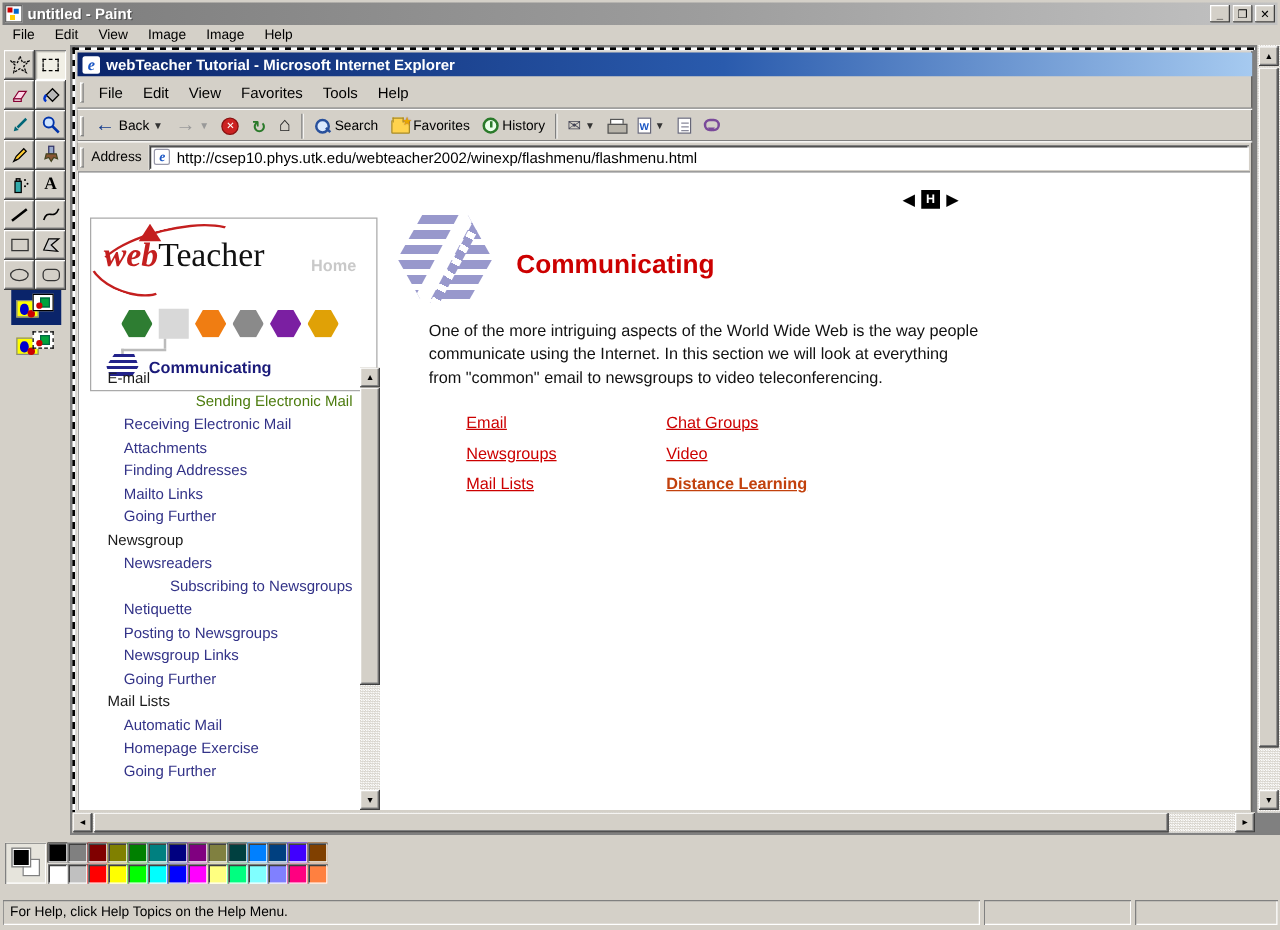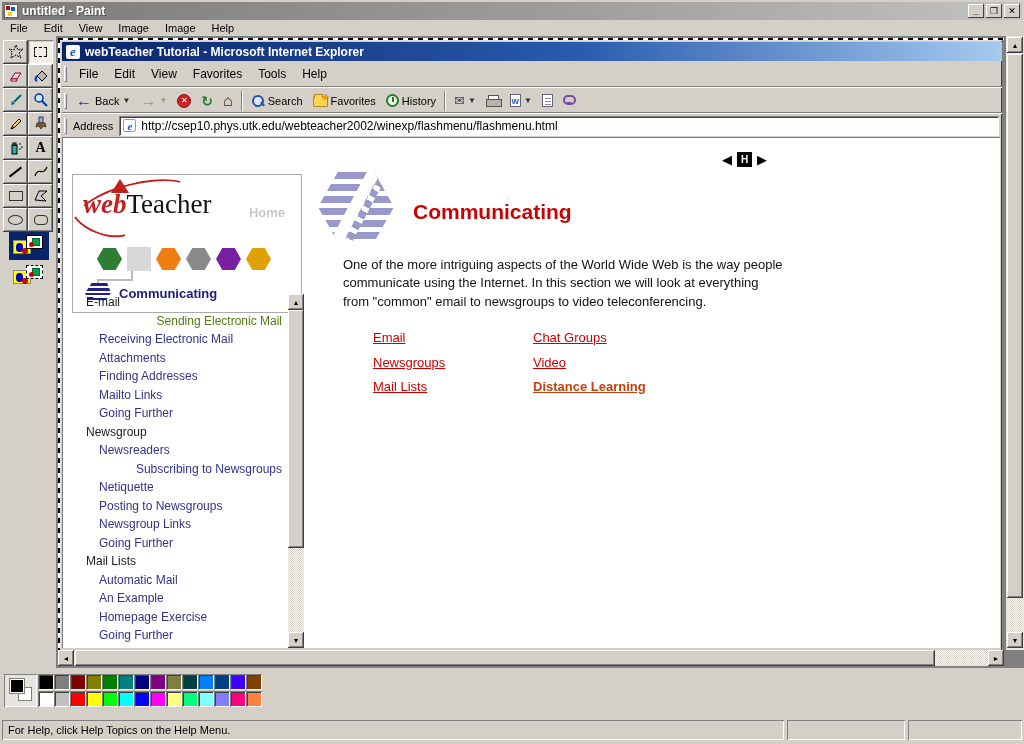--- a/index.html
+++ b/index.html
@@ -420,21 +420,20 @@
           <div class="sb-item lvl1" style="color: rgb(51, 51, 136);">Going Further</div>
           <div class="sb-item lvl0">Newsgroup</div>
           <div class="sb-item lvl1" style="color: rgb(51, 51, 136);">Newsreaders</div>
           <div class="sb-item lvl1" style="color: rgb(51, 51, 136); text-align: right;">Subscribing to Newsgroups</div>
           <div class="sb-item lvl1" style="color: rgb(51, 51, 136);">Netiquette</div>
           <div class="sb-item lvl1" style="color: rgb(51, 51, 136);">Posting to Newsgroups</div>
           <div class="sb-item lvl1" style="color: rgb(51, 51, 136);">Newsgroup Links</div>
           <div class="sb-item lvl1" style="color: rgb(51, 51, 136);">Going Further</div>
           <div class="sb-item lvl0">Mail Lists</div>
           <div class="sb-item lvl1" style="color: rgb(51, 51, 136);">Automatic Mail</div>
-          <div class="sb-item lvl1" style="color: rgb(51, 51, 136);">An Example</div>
           <div class="sb-item lvl1" style="color: rgb(51, 51, 136);">Homepage Exercise</div>
           <div class="sb-item lvl1" style="color: rgb(51, 51, 136);">Going Further</div>
         </div>
 
       <div id="side-scroll">
         <div class="sb-btn" style="left:0;top:0;width:16px;height:16px;">▲</div>
         <div class="sb-thumb" style="left:0;top:16px;width:16px;height:238px;"></div>
         <div class="dither" style="position:absolute;left:0;top:254px;width:16px;height:84px;"></div>
         <div class="sb-btn" style="left:0;top:338px;width:16px;height:16px;">▼</div>
       </div>

